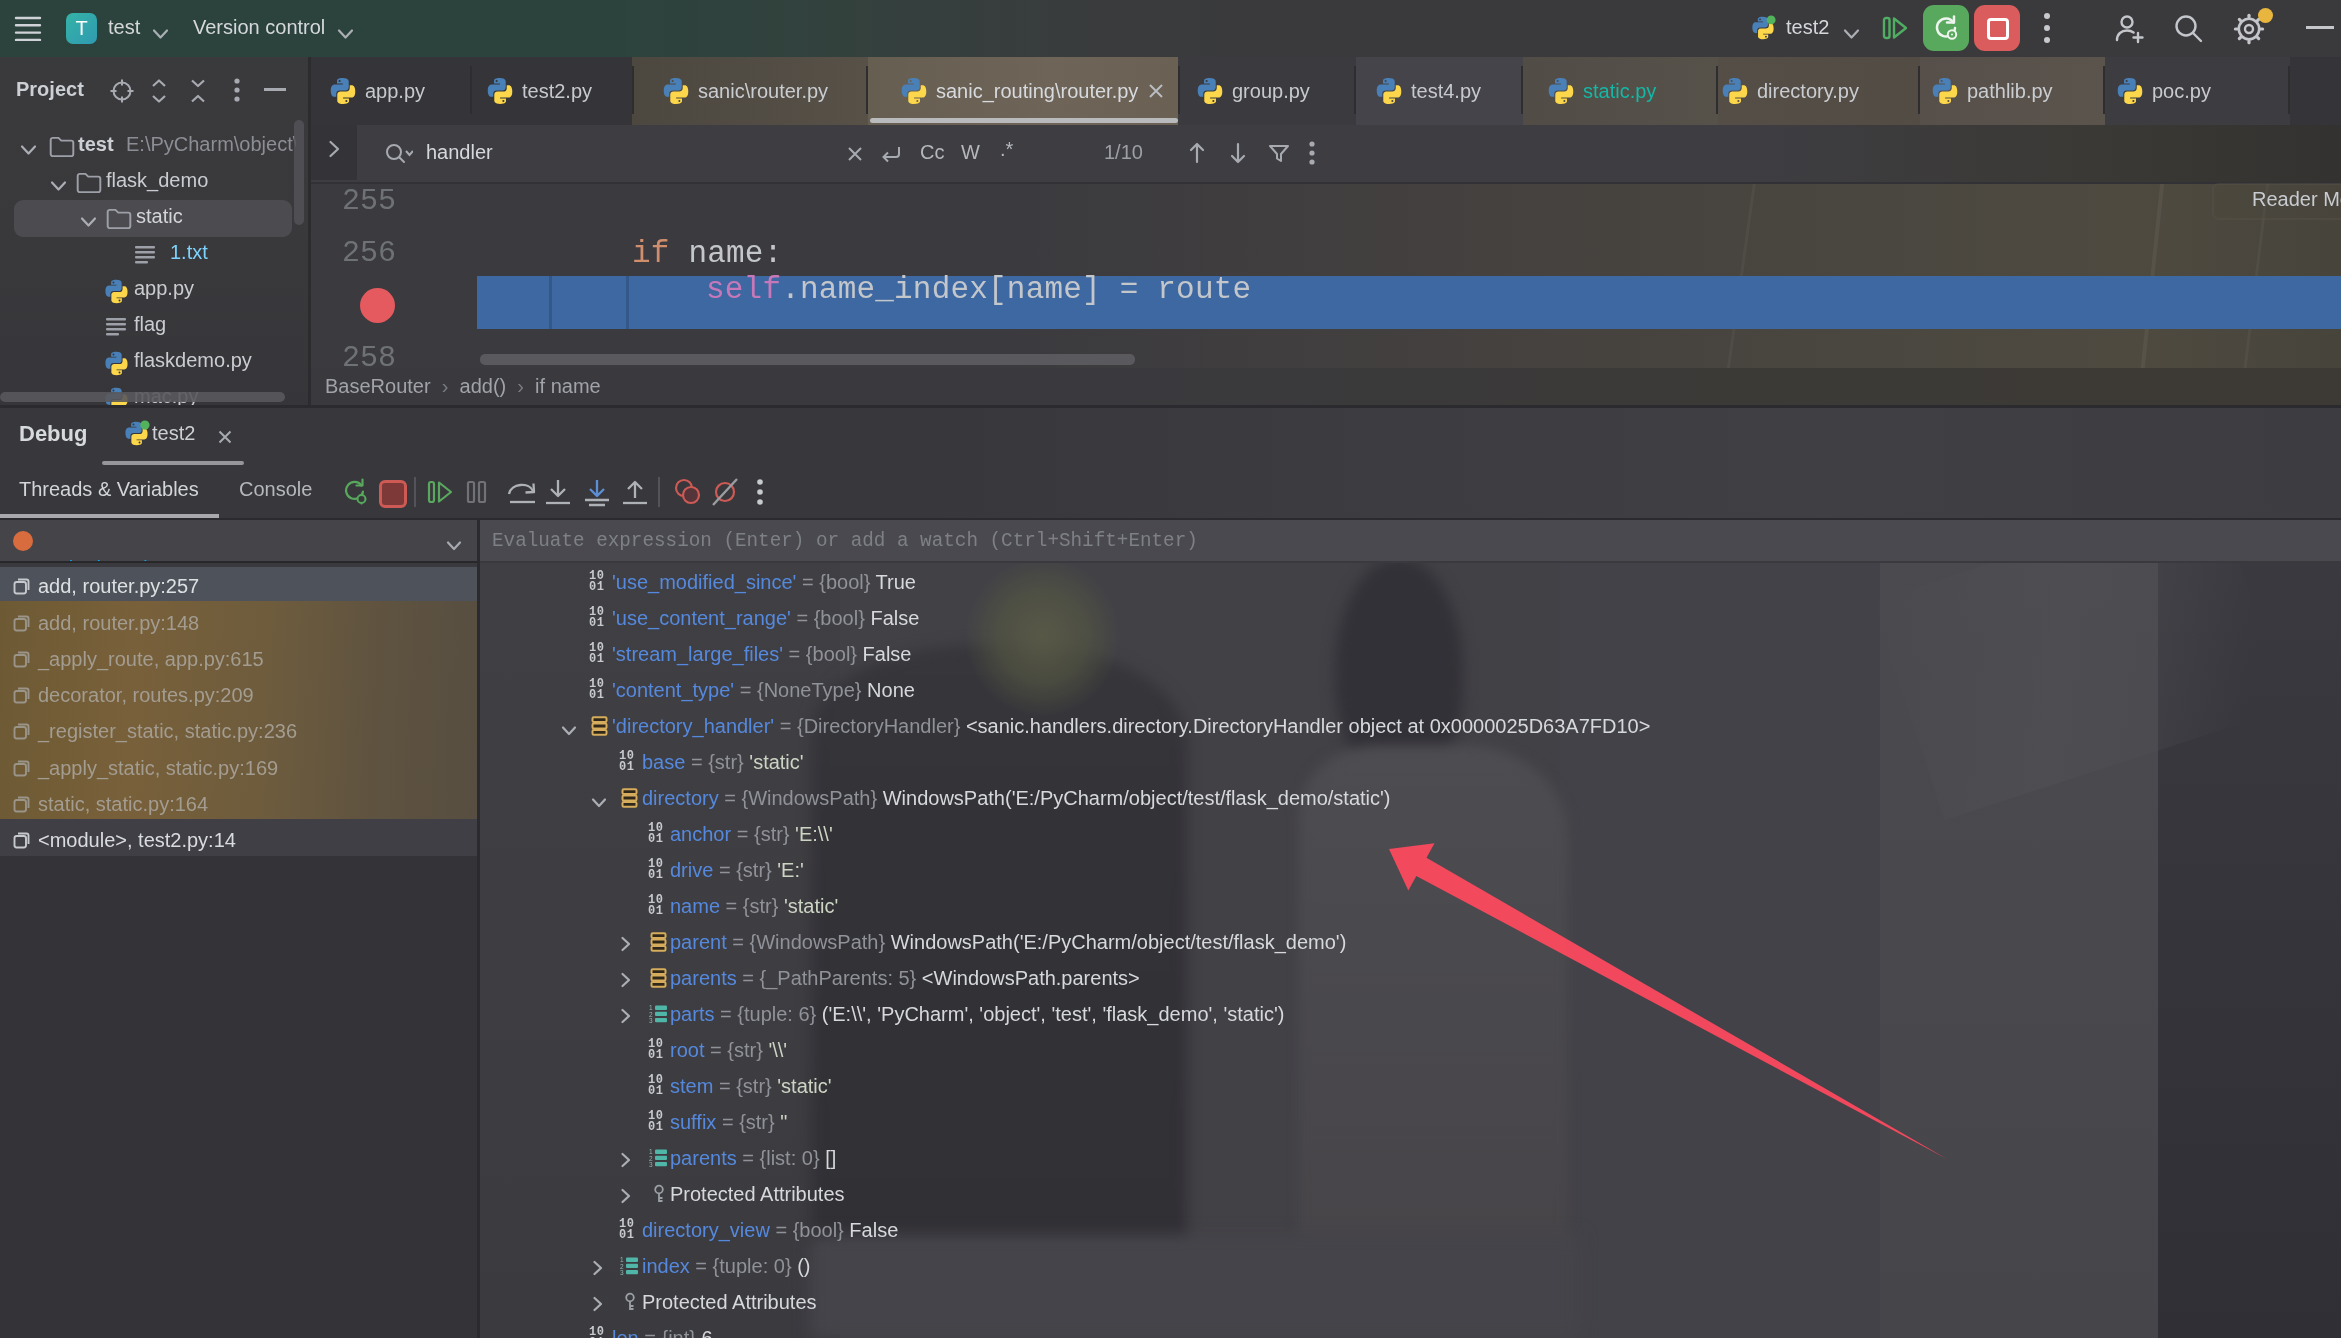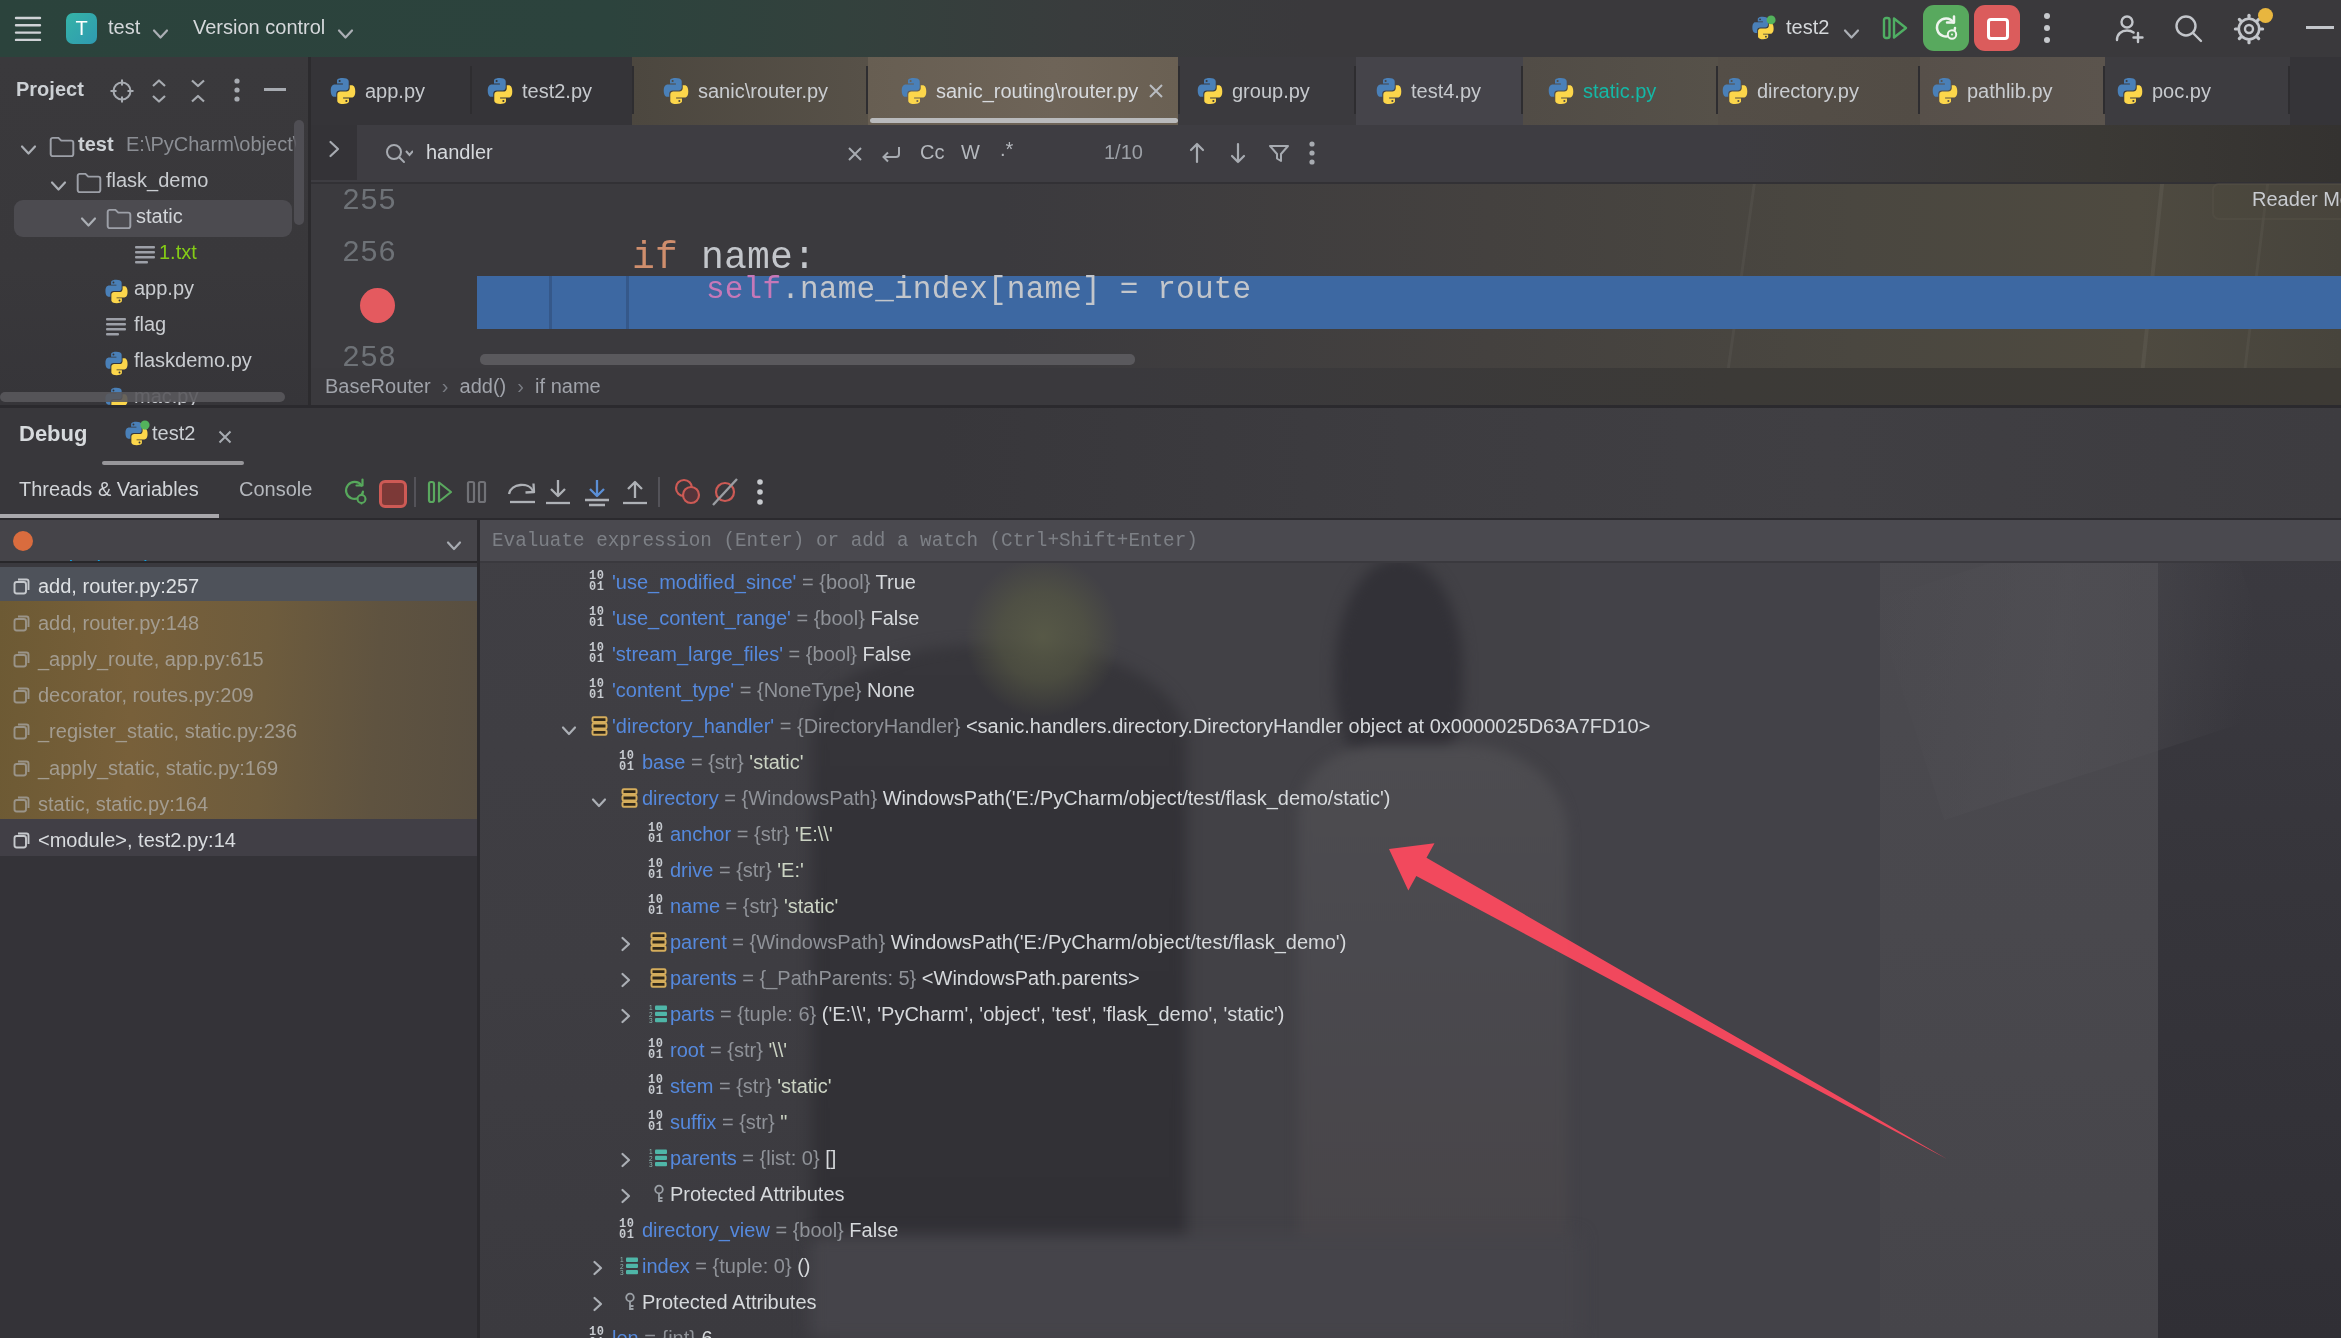--- a/index.html
+++ b/index.html
@@ -199,21 +199,21 @@
       <circle cx="4" cy="14" r="2.6" fill="#a7abb1"></circle>
       <circle cx="4" cy="23" r="2.6" fill="#a7abb1"></circle>
     </svg>
     <div class="a" style="left:477px;top:276px;width:1864px;height:53px;background:#3d68a2"></div>
     <div class="a" style="left:549px;top:276px;width:3px;height:53px;background:#35588a"></div>
     <div class="a" style="left:626px;top:276px;width:3px;height:53px;background:#35588a"></div>
     <div class="a mono" style="left:336px;top:184px;width:60px;text-align:right;font-size:30px;color:#6e7277">255</div>
     <div class="a mono" style="left:336px;top:236px;width:60px;text-align:right;font-size:30px;color:#6e7277">256</div>
     <div class="a mono" style="left:336px;top:341px;width:60px;text-align:right;font-size:30px;color:#6e7277">258</div>
     <div class="a" style="left:360px;top:288px;width:35px;height:35px;border-radius:50%;background:#e45a5f"></div>
-    <div class="a mono" style="left:632px;top:236px;font-size:38px;letter-spacing:0.2px"><span style="color:#cf8e6d">if</span> <span style="color:#c3c6cb">name:</span></div>
+    <div class="a mono" style="left:632px;top:236px;font-size:31px;letter-spacing:0.2px"><span style="color:#cf8e6d">if</span> <span style="color:#c3c6cb">name:</span></div>
     <div class="a mono" style="left:706px;top:272px;font-size:31px;letter-spacing:0.2px"><span style="color:#c678b8">self</span><span style="color:#c3c6cb">.name_index[name] = route</span></div>
     <div class="a" style="left:2212px;top:183px;width:140px;height:33px;background:#4c483d2e;border:2px solid #5a564a55;border-radius:7px"></div>
     <div class="a" style="left:2252px;top:188px;color:#c8cbd0;width:89px;overflow:hidden;white-space:nowrap">Reader Mode</div>
     <div class="a" style="left:480px;top:354px;width:655px;height:11px;background:#5a595d;border-radius:5px"></div>
     <div class="a" style="left:310px;top:368px;width:2031px;height:39px;background:linear-gradient(90deg,#3a393d 0%,#3a393d 40%,#3c3a37 70%,#3d3a35 100%)"></div>
     <div class="a" style="left:325px;top:375px;color:#a0a3aa">BaseRouter &nbsp;<span style="color:#7a7d84">›</span>&nbsp; add() &nbsp;<span style="color:#7a7d84">›</span>&nbsp; if name</div>
     <div class="a" style="left:0;top:57px;width:310px;height:350px;background:linear-gradient(180deg,#3a393c 0%,#39383b 60%,#363539 100%)"></div>
     <div class="a" style="left:308px;top:57px;width:3px;height:350px;background:#2c2b2e"></div>
     <div class="a" style="left:16px;top:78px;font-weight:bold;color:#ccd0d4">Project</div>
     <svg style="position:absolute;left:109px;top:78px" width="26" height="26" viewBox="0 0 26 26">
@@ -254,21 +254,21 @@
     <div class="a" style="left:105px;top:205px"><svg style="transform:scale(1.0769230769230769);transform-origin:0 0" width="26" height="26" viewBox="0 0 26 26">
         <path fill="none" stroke="#9DA0A8" stroke-width="1.8" d="M2.5 6.5c0-1.1.9-2 2-2h5.2l2.6 2.6h9.2c1.1 0 2 .9 2 2v10.4c0 1.1-.9 2-2 2h-17c-1.1 0-2-.9-2-2z"></path>
       </svg></div>
     <div class="a" style="left:136px;top:205px;color:#d2d5d9">static</div>
     <div class="a" style="left:132px;top:242px"><svg style="" width="26" height="26" viewBox="0 0 26 26">
         <rect x="3" y="4" width="20" height="2.4" rx="1" fill="#9DA0A8"></rect>
         <rect x="3" y="9" width="20" height="2.4" rx="1" fill="#9DA0A8"></rect>
         <rect x="3" y="14" width="20" height="2.4" rx="1" fill="#9DA0A8"></rect>
         <rect x="3" y="19" width="13" height="2.4" rx="1" fill="#9DA0A8"></rect>
       </svg></div>
-    <div class="a" style="left:159px;top:241px;color:#84cc16">1.txt</div>
+    <div class="a" style="left:170px;top:241px;color:#7dd3fc">1.txt</div>
     <div class="a" style="left:103px;top:278px;width:27px;height:27px"><svg style="transform:scale(0.84375);transform-origin:0 0" width="32" height="32" viewBox="0 0 32 32">
         <path fill="#4a80b8" d="M15.8 2.2c-6.6 0-6.2 2.9-6.2 2.9l.01 3h6.3v.9H7.1S2.9 8.5 2.9 15.5c0 6.9 3.7 6.7 3.7 6.7h2.2v-3.1s-.12-3.7 3.6-3.7h6.2s3.5.06 3.5-3.4V6s.53-3.8-6.3-3.8zm-3.4 2a1.13 1.13 0 1 1 0 2.26 1.13 1.13 0 0 1 0-2.26z"></path>
         <path fill="#fcd64b" d="M16.2 29.8c6.6 0 6.2-2.9 6.2-2.9l-.01-3h-6.3v-.9h8.81s4.2.48 4.2-6.5c0-6.9-3.7-6.7-3.7-6.7h-2.2v3.1s.12 3.7-3.6 3.7h-6.2s-3.5-.06-3.5 3.4V26s-.53 3.8 6.3 3.8zm3.4-2a1.13 1.13 0 1 1 0-2.26 1.13 1.13 0 0 1 0 2.26z"></path>
       </svg></div>
     <div class="a" style="left:134px;top:277px;color:#c9ccd0">app.py</div>
     <div class="a" style="left:103px;top:314px"><svg style="" width="26" height="26" viewBox="0 0 26 26">
         <rect x="3" y="4" width="20" height="2.4" rx="1" fill="#9DA0A8"></rect>
         <rect x="3" y="9" width="20" height="2.4" rx="1" fill="#9DA0A8"></rect>
         <rect x="3" y="14" width="20" height="2.4" rx="1" fill="#9DA0A8"></rect>
         <rect x="3" y="19" width="13" height="2.4" rx="1" fill="#9DA0A8"></rect>

